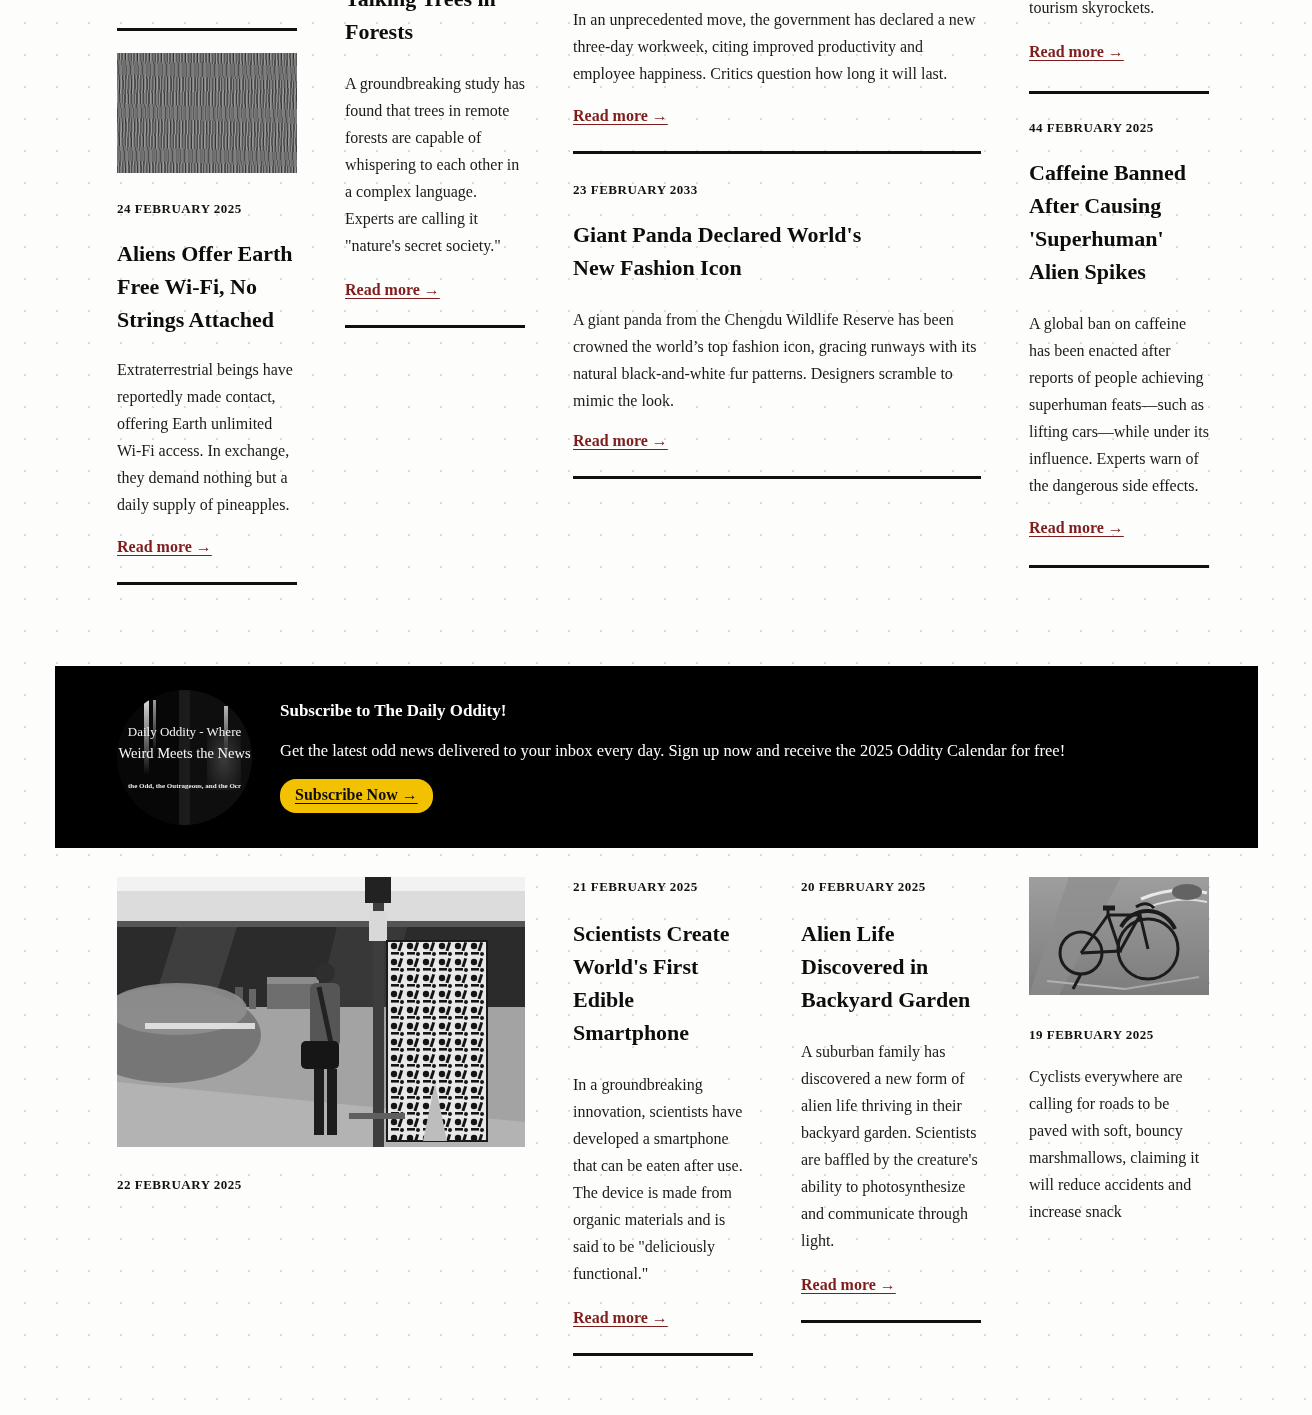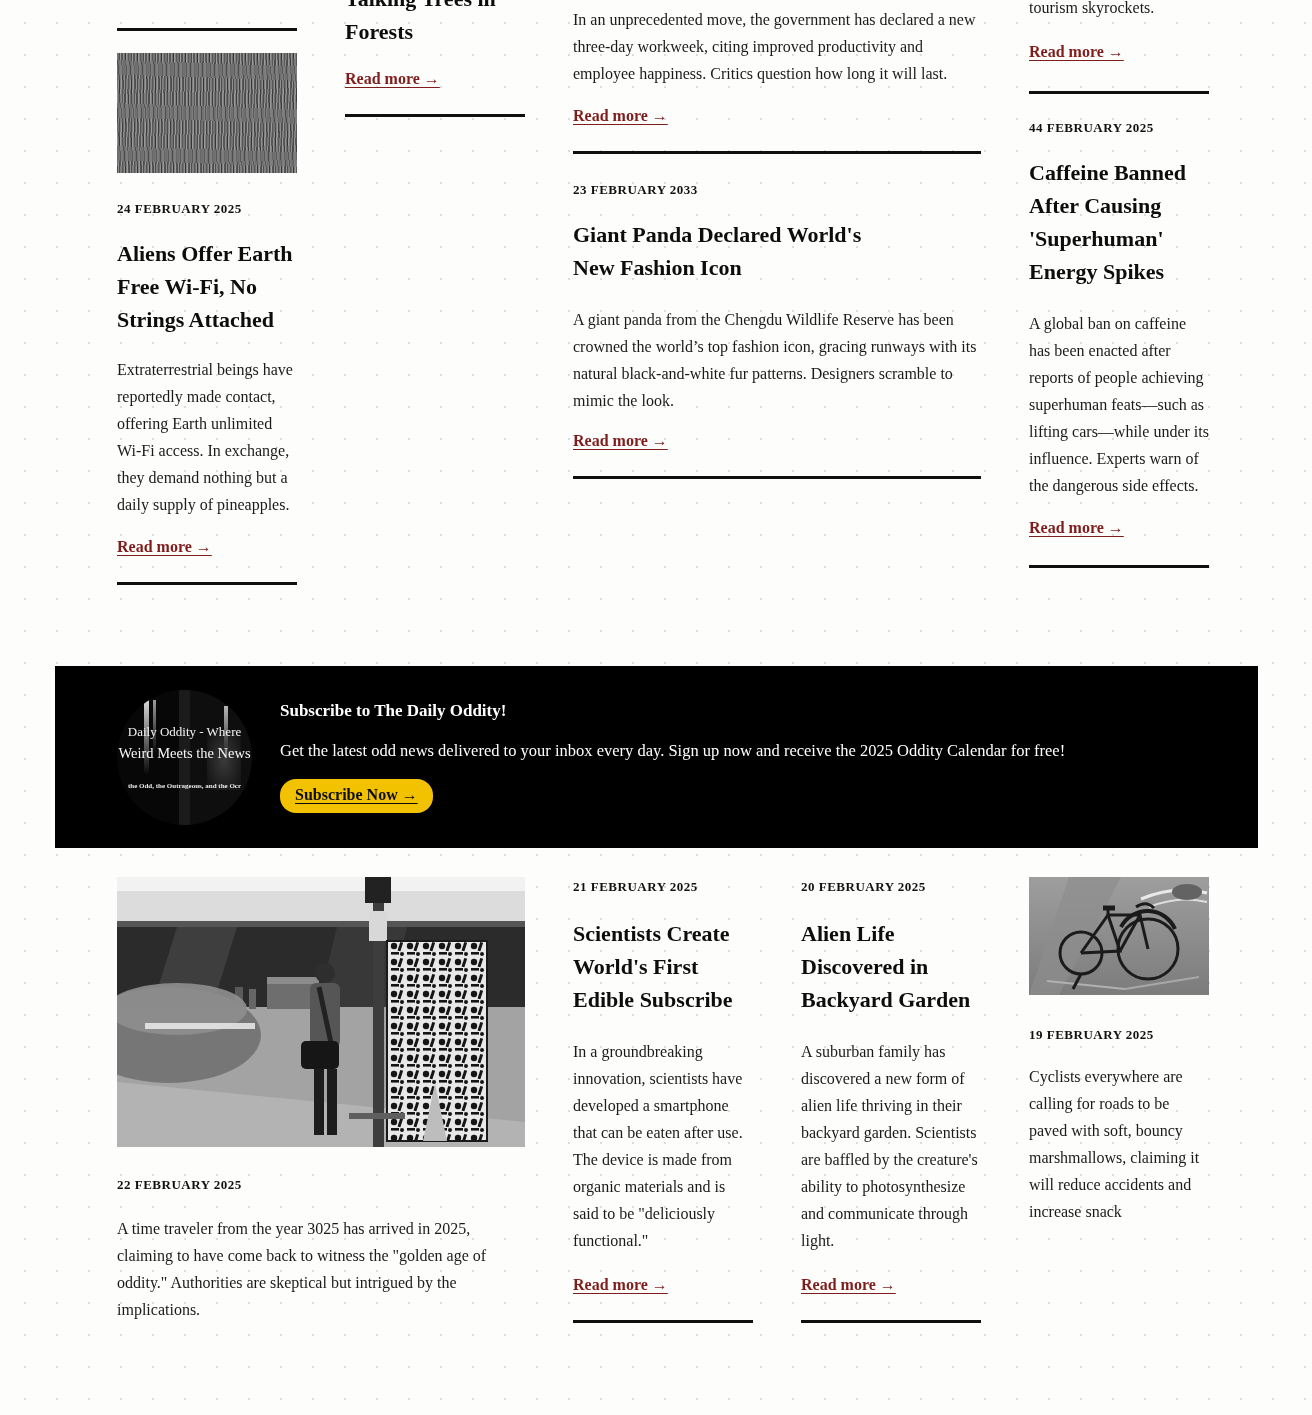--- a/index.html
+++ b/index.html
@@ -132,20 +132,21 @@
       <div class="thumb thumb-fur"></div>
       <div class="date">24 FEBRUARY 2025</div>
       <h2 class="title">Aliens Offer Earth Free Wi-Fi, No Strings Attached</h2>
       <p class="body">Extraterrestrial beings have reportedly made contact, offering Earth unlimited Wi-Fi access. In exchange, they demand nothing but a daily supply of pineapples.</p>
       <a class="readmore">Read more →</a>
       <hr class="divider">
     </article>
 
     <article class="pullup18">
       <h2 class="title mt0">Talking Trees in Forests</h2>
+      <p class="body mt22">A groundbreaking study has found that trees in remote forests are capable of whispering to each other in a complex language. Experts are calling it "nature's secret society."</p>
       <a class="readmore mt22">Read more →</a>
       <hr class="divider">
     </article>
 
     <div class="span2 pushdown6">
       <article>
         <p class="body mt0">In an unprecedented move, the government has declared a new three-day workweek, citing improved productivity and employee happiness. Critics question how long it will last.</p>
         <a class="readmore">Read more →</a>
         <hr class="divider">
       </article>
@@ -159,21 +160,21 @@
     </div>
 
     <div class="pullup6">
       <article>
         <p class="body mt0">tourism skyrockets.</p>
         <a class="readmore mt22">Read more →</a>
         <hr class="divider mt30">
       </article>
       <article>
         <div class="date mt26">44 FEBRUARY 2025</div>
-        <h2 class="title">Caffeine Banned After Causing 'Superhuman' Energy Spikes</h2>
+        <h2 class="title">Caffeine Banned After Causing 'Superhuman' Alien Spikes</h2>
         <p class="body mt22">A global ban on caffeine has been enacted after reports of people achieving superhuman feats—such as lifting cars—while under its influence. Experts warn of the dangerous side effects.</p>
         <a class="readmore">Read more →</a>
         <hr class="divider mt28">
       </article>
     </div>
 
   </div>
 </section>
 
 <section class="banner">
@@ -234,26 +235,25 @@
           <rect x="210" y="192" width="10" height="66" fill="#1c1c1c"></rect>
           <rect x="256" y="0" width="11" height="270" fill="#3d3d3d"></rect>
           <rect x="248" y="0" width="26" height="26" fill="#222"></rect>
           <rect x="252" y="34" width="18" height="30" fill="#d8d8d8"></rect>
           <rect x="270" y="64" width="100" height="200" fill="url(#graf)" stroke="#1a1a1a" stroke-width="2"></rect>
           <polygon points="318,206 330,264 306,264" fill="#bdbdbd"></polygon>
           <rect x="232" y="236" width="56" height="6" fill="#5f5f5f"></rect>
         </svg>
       </div>
       <div class="date mt30">22 FEBRUARY 2025</div>
-      <p class="body mt22">A time traveler from the year 3025 has arrived in 2025, claiming to have come back to witness the "golden age of oddity." Authorities are skeptical but intrigued by the implications.</p>
     </article>
 
     <article>
       <div class="date mt2">21 FEBRUARY 2025</div>
-      <h2 class="title mt22">Scientists Create World's First Edible Subscribe</h2>
+      <h2 class="title mt22">Scientists Create World's First Edible Smartphone</h2>
       <p class="body mt22">In a groundbreaking innovation, scientists have developed a smartphone that can be eaten after use. The device is made from organic materials and is said to be "deliciously functional."</p>
       <a class="readmore mt22">Read more →</a>
       <hr class="divider">
     </article>
 
     <article>
       <div class="date mt2">20 FEBRUARY 2025</div>
       <h2 class="title mt22">Alien Life Discovered in Backyard Garden</h2>
       <p class="body mt22">A suburban family has discovered a new form of alien life thriving in their backyard garden. Scientists are baffled by the creature's ability to photosynthesize and communicate through light.</p>
       <a class="readmore mt22">Read more →</a>

